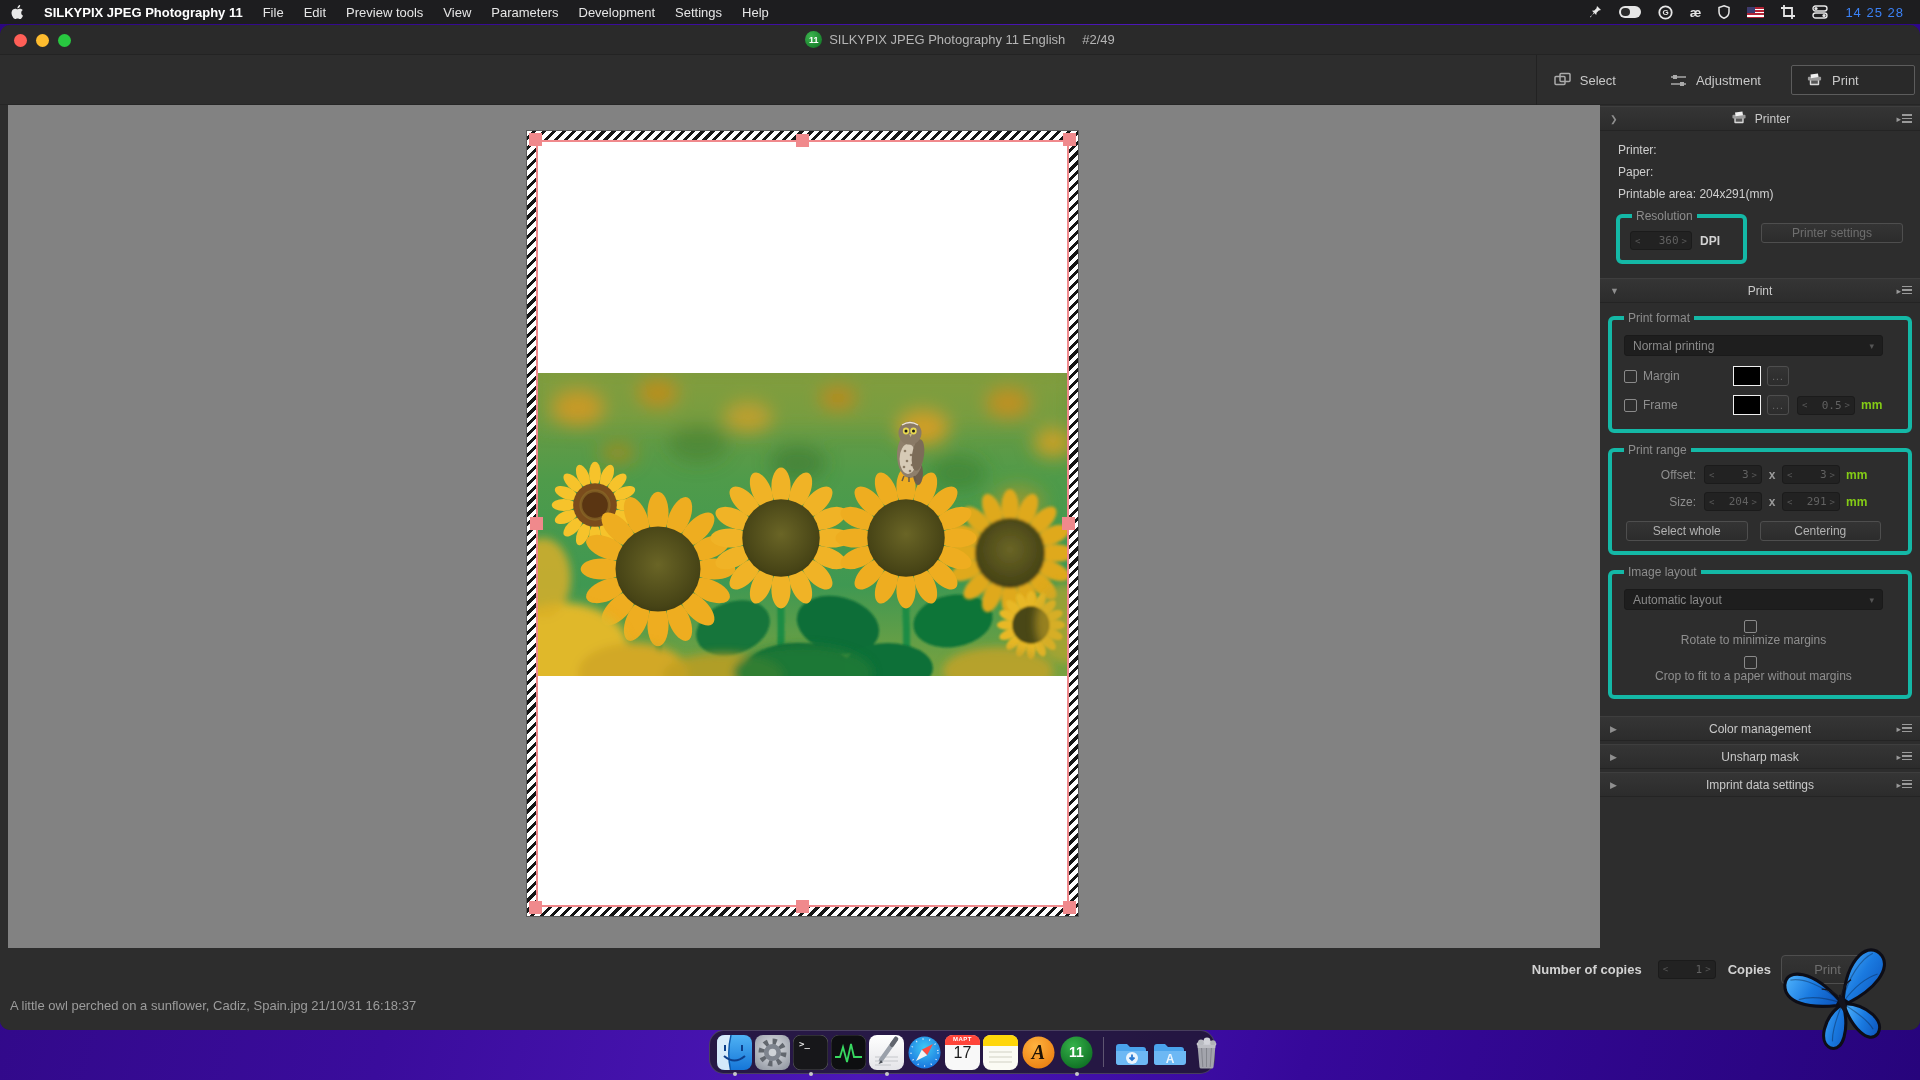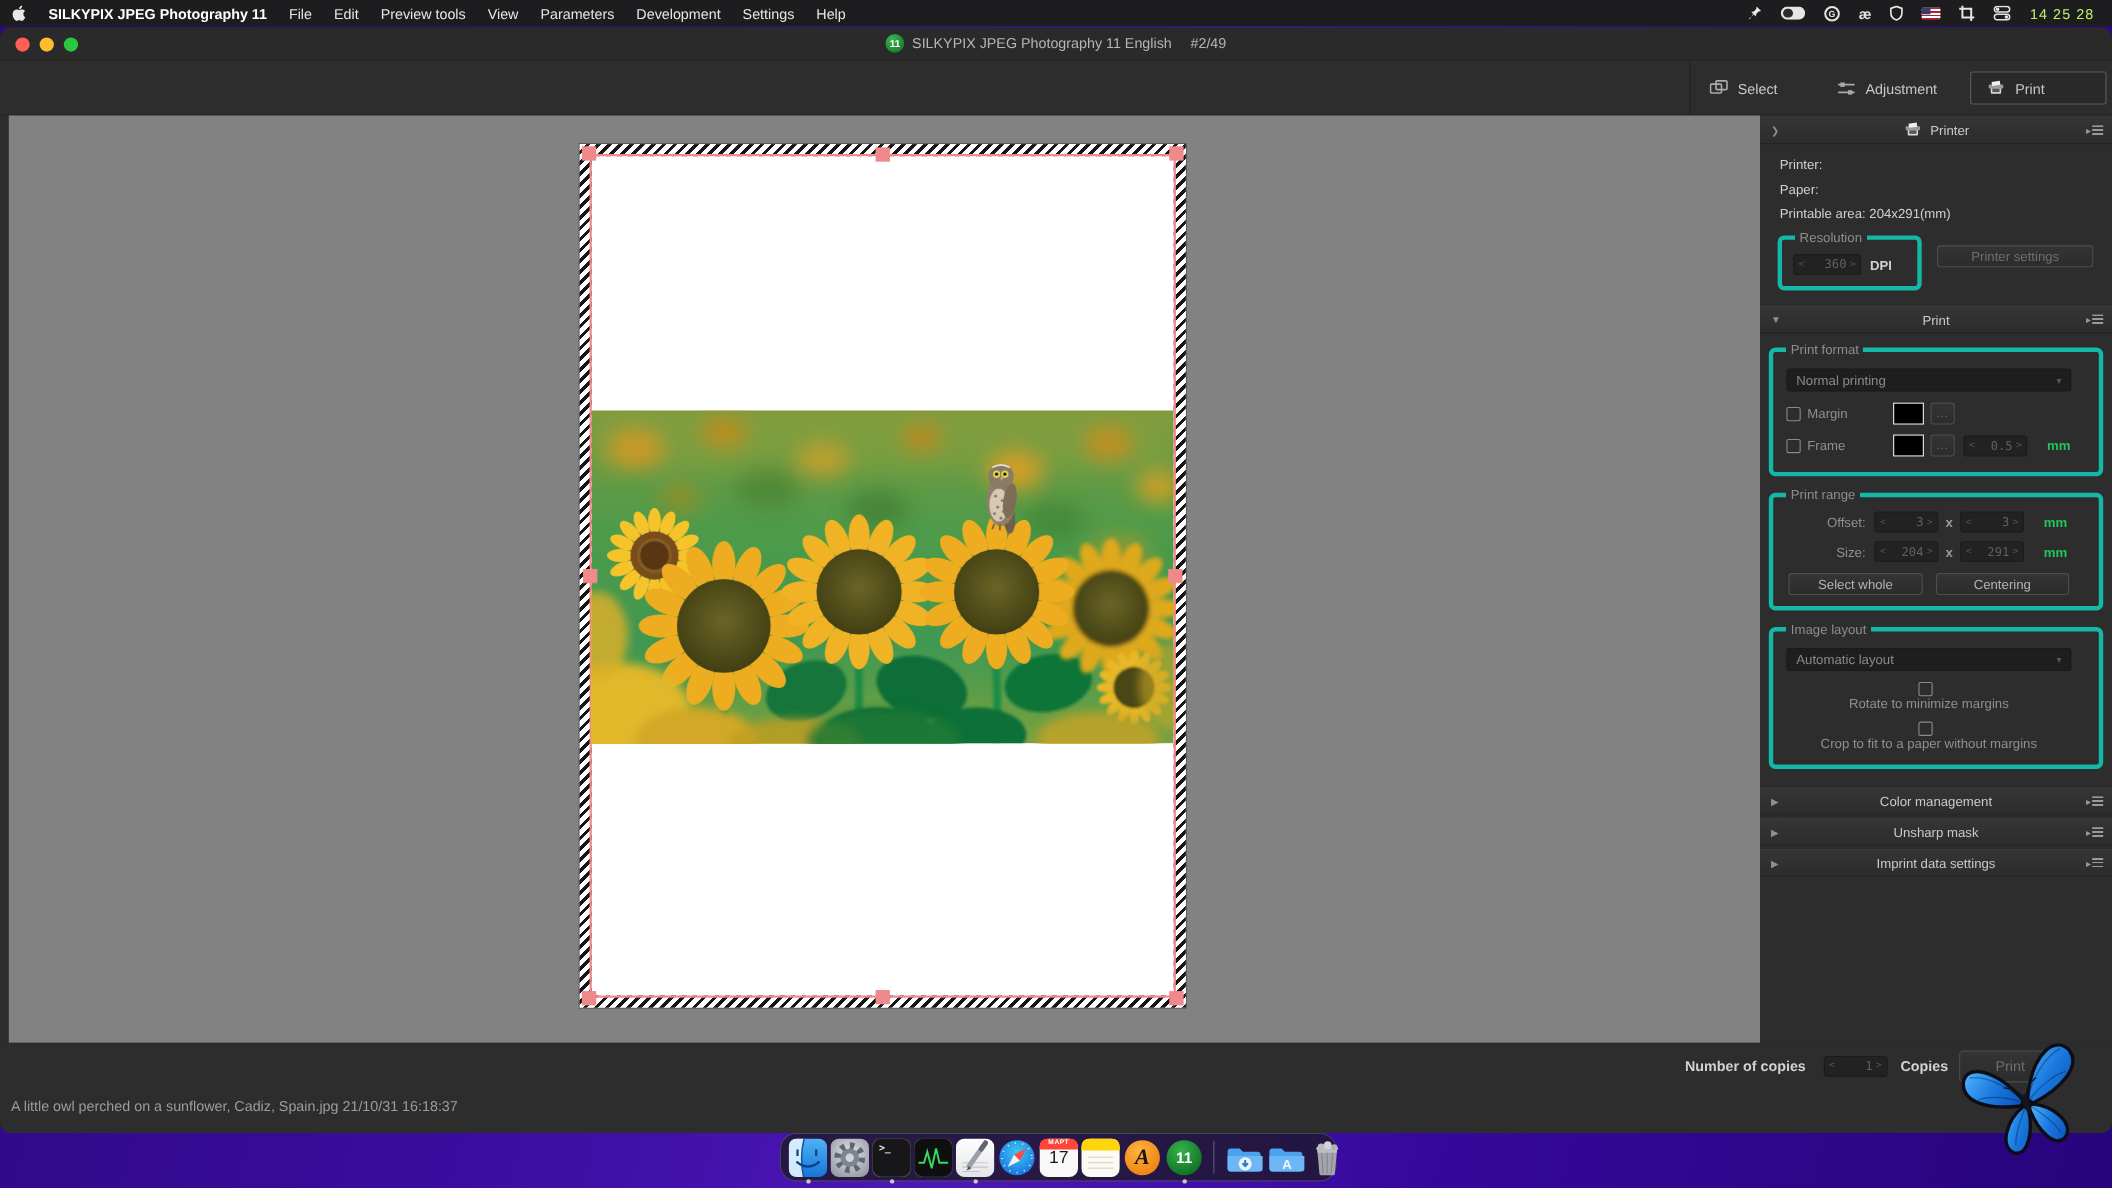--- a/index.html
+++ b/index.html
@@ -13,21 +13,21 @@
 
   
   .menubar { position:absolute; top:0; left:0; width:1920px; height:24px; background:#1d1d1f;
     display:flex; align-items:center; font-size:13px; color:#e6e6e6; z-index:5; }
   .mb-left { display:flex; align-items:center; gap:0; padding-left:0; }
   .mb-item { padding:0 10px; height:24px; display:flex; align-items:center; white-space:nowrap; }
   .mb-app { font-weight:bold; color:#fff; }
   .apple { width:14px; height:15px; fill:#e8e8e8; }
   .mb-right { position:absolute; right:0; top:0; height:24px; display:flex; align-items:center; gap:17px; padding-right:16px; }
   .mb-ic { height:16px; display:flex; align-items:center; color:#e4e4e4; font-size:12px; }
-  .clock { font-size:13px; letter-spacing:1px; color:#bef264; }
+  .clock { font-size:13px; letter-spacing:1px; color:#3b82f6; }
   .flag { width:17px; height:11px; background:repeating-linear-gradient(#b22234 0 1.6px,#fff 1.6px 3.2px); position:relative; border-radius:1px; overflow:hidden; }
   .flag::after { content:""; position:absolute; left:0; top:0; width:8px; height:6px; background:#3c3b6e; }
 
   
   .window { position:absolute; top:25px; left:0; width:1920px; height:1005px; background:#2d2d2d;
     border-radius:10px; overflow:hidden; z-index:2; }
   .titlebar { position:relative; height:30px; background:#2a2a2a; border-bottom:1px solid #232323;
     display:flex; align-items:center; justify-content:center; }
   .lights { position:absolute; left:14px; top:0; height:30px; display:flex; align-items:center; gap:9px; }
   .light { width:13px; height:13px; border-radius:50%; }
@@ -95,21 +95,21 @@
   .panel-body { padding:8px 8px 0 8px; }
   .fmt-group { margin-bottom:10px; }
   .ddl { background:#1e1e1e; border:1px solid #1a1a1a; border-radius:3px; height:21px;
     display:flex; align-items:center; justify-content:space-between; padding:0 8px; color:#8a8a8a; margin:2px 2px 10px 2px; }
   .ddl .dd-ar { color:#565656; font-size:9px; }
   .chk-row { display:flex; align-items:center; margin:0 2px 9px 2px; color:#8f8f8f; }
   .chk { width:13px; height:13px; border:1px solid #8a8a8a; border-radius:2px; background:transparent; margin-right:6px; flex:none; }
   .swatch { width:28px; height:20px; background:#000; border:1px solid #f0f0f0; margin-left:auto; }
   .dots-btn { width:22px; height:20px; margin-left:6px; color:#7a7a7a; font-size:10px; letter-spacing:1px; }
   .frame-spin { width:58px; margin-left:8px; }
-  .mm { color:#22c55e; font-weight:bold; margin-left:18px; width:22px; }
+  .mm { color:#84cc16; font-weight:bold; margin-left:6px; width:22px; }
   .mm.dim-space { visibility:hidden; }
   .rng-row { display:flex; align-items:center; margin-bottom:8px; color:#8f8f8f; }
   .rng-label { width:82px; text-align:right; padding-right:8px; }
   .rng-spin { width:58px; }
   .xsep { width:20px; text-align:center; color:#9a9a9a; font-weight:bold; }
   .rng-btns { display:flex; gap:12px; padding:2px 4px 0 4px; }
   .rng-btns .btn { flex:1; height:20px; }
   .il-chk { margin:0 2px 9px 2px;flex-direction:column; }
   .collapsed-list { margin-top:17px; }
 

